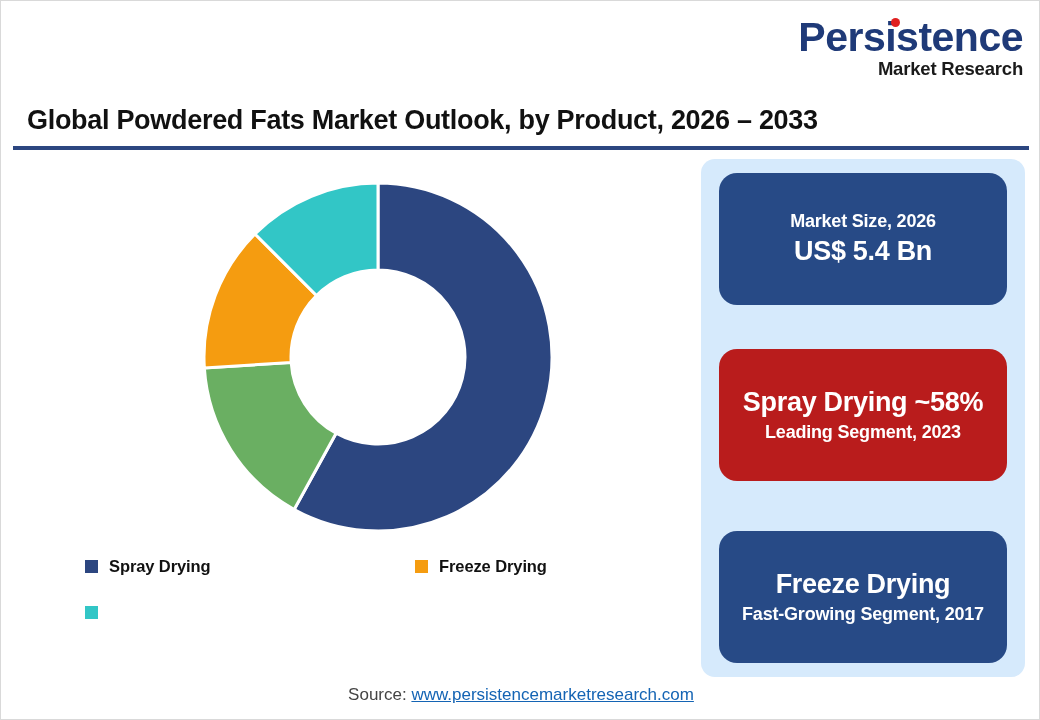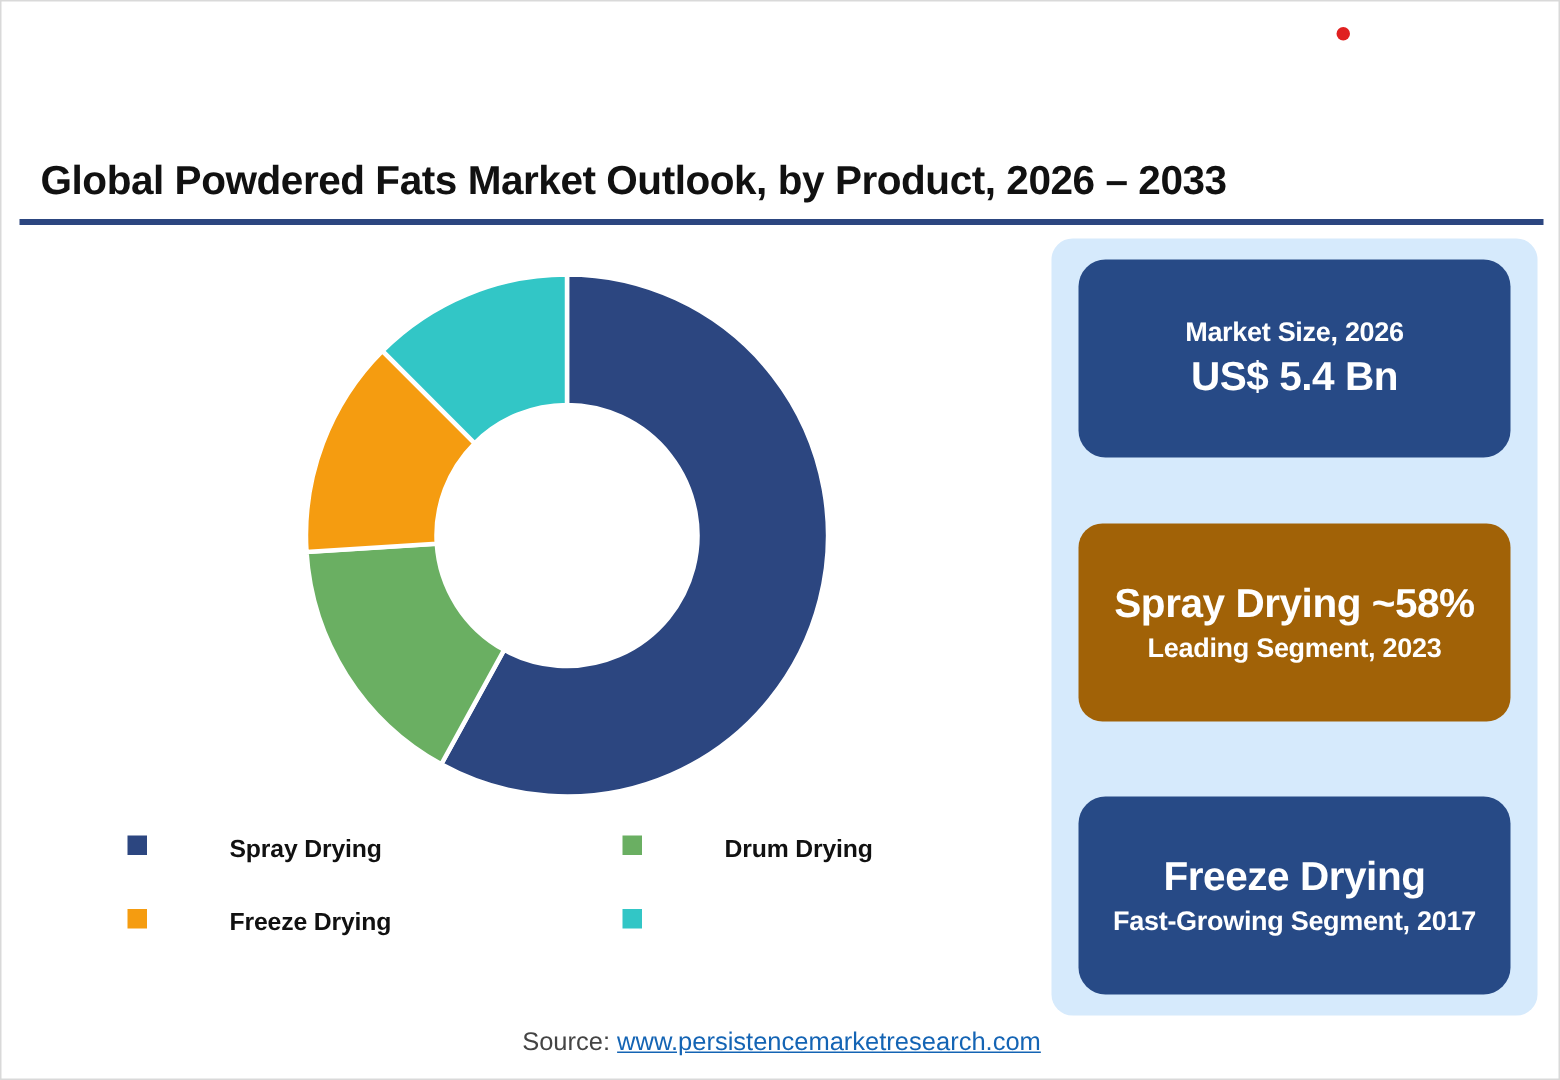--- a/index.html
+++ b/index.html
@@ -102,21 +102,21 @@
     position: absolute;
     left: 72px;
     top: 404px;
     width: 600px;
     display: grid;
     grid-template-columns: 330px 1fr;
     grid-row-gap: 30px;
   }
   .legend-item {
     display: flex;
-    gap: 44px;
+    align-items: center;
   }
   .legend-swatch {
     width: 13px;
     height: 13px;
     margin-right: 11px;
     flex: none;
   }
   .legend-label {
     font-size: 16.5px;
     font-weight: bold;
@@ -181,21 +181,23 @@
   #c1-value { margin-top: 4px; }
   #c2-sub   { margin-top: 4px; }
   #c3-sub   { margin-top: 4px; }
 </style>
 </head>
 <body>
 
 <div id="page">
 
   <div id="logo">
+    <div id="logo-word" style="color: rgb(31, 58, 120);">Persistence</div>
     <div id="logo-dot" style="background: rgb(224, 32, 32);"></div>
+    <div id="logo-sub">Market Research</div>
   </div>
 
   <div id="title">Global Powdered Fats Market Outlook, by Product, 2026 – 2033</div>
   <div id="title-rule" style="background: rgb(44, 70, 128);"></div>
 
   <div id="chart-area">
     <div id="donut-wrap">
       <svg id="donut-svg" width="360" height="360" viewBox="0 0 360 360">
           <path d="M 180 6 A 174 174 0 1 1 96.17486070630159 332.47736232763225 L 138.0874303531508 256.2386811638161 A 87 87 0 1 0 180 93 Z" fill="#2c4680" stroke="#ffffff" stroke-width="3"></path>
           <path d="M 96.17486070630159 332.47736232763225 A 174 174 0 0 1 6.3433492534807385 190.92555039810065 L 93.17167462674037 185.46277519905033 A 87 87 0 0 0 138.0874303531508 256.2386811638161 Z" fill="#6aaf62" stroke="#ffffff" stroke-width="3"></path>
@@ -203,41 +205,37 @@
           <path d="M 56.9634200735407 56.963420073540746 A 174 174 0 0 1 179.99999999999997 6 L 179.99999999999997 93 A 87 87 0 0 0 118.48171003677035 118.48171003677038 Z" fill="#32c6c6" stroke="#ffffff" stroke-width="3"></path>
         </svg>
     </div>
 
     <div id="legend">
       <div class="legend-item">
         <span class="legend-swatch" style="background: rgb(44, 70, 128);"></span>
         <span class="legend-label">Spray Drying</span>
       </div>
       <div class="legend-item">
-        <span class="legend-swatch" style="background: rgb(106, 175, 98);"></span>
-        <span class="legend-label">Drum Drying</span>
-      </div>
-      <div class="legend-item">
         <span class="legend-swatch" style="background: rgb(245, 156, 16);"></span>
         <span class="legend-label">Freeze Drying</span>
       </div>
       <div class="legend-item">
         <span class="legend-swatch" style="background: rgb(50, 198, 198);"></span>
       </div>
     </div>
   </div>
 
   <div id="right-panel">
 
     <div class="stat-card" id="card-1" style="background: rgb(39, 74, 134);">
       <div class="card-line-sm">Market Size, 2026</div>
       <div class="card-line-lg" id="c1-value">US$ 5.4 Bn</div>
     </div>
 
-    <div class="stat-card" id="card-2" style="background: #a16207; border-radius: 16px;">
+    <div class="stat-card" id="card-2" style="background: #b91c1c;">
       <div class="card-line-lg">Spray Drying ~58%</div>
       <div class="card-line-sm" id="c2-sub">Leading Segment, 2023</div>
     </div>
 
     <div class="stat-card" id="card-3" style="background: rgb(39, 74, 134);">
       <div class="card-line-lg">Freeze Drying</div>
       <div class="card-line-sm" id="c3-sub">Fast-Growing Segment, 2017</div>
     </div>
 
   </div>

